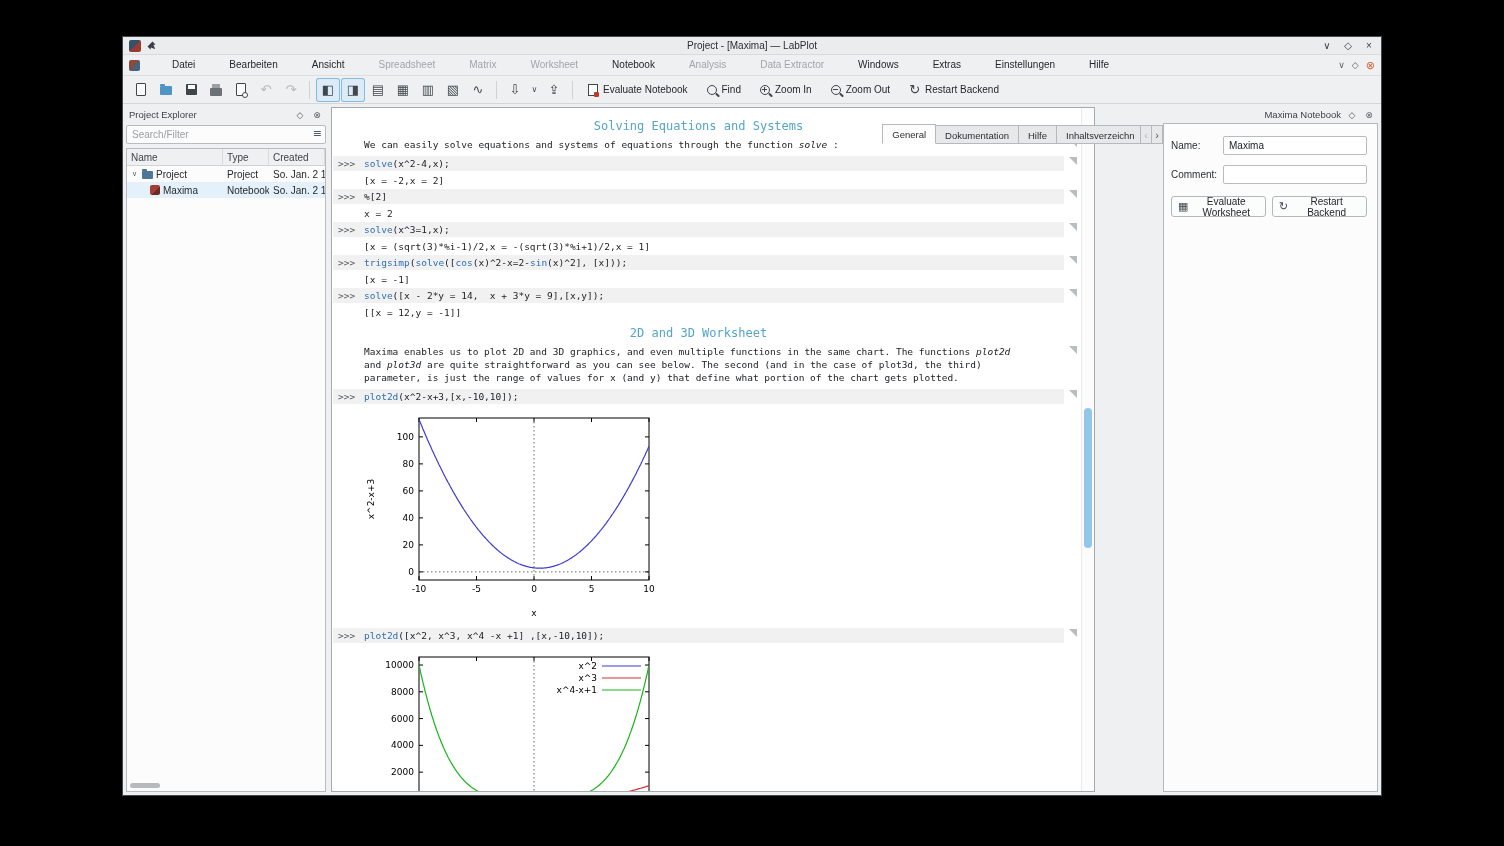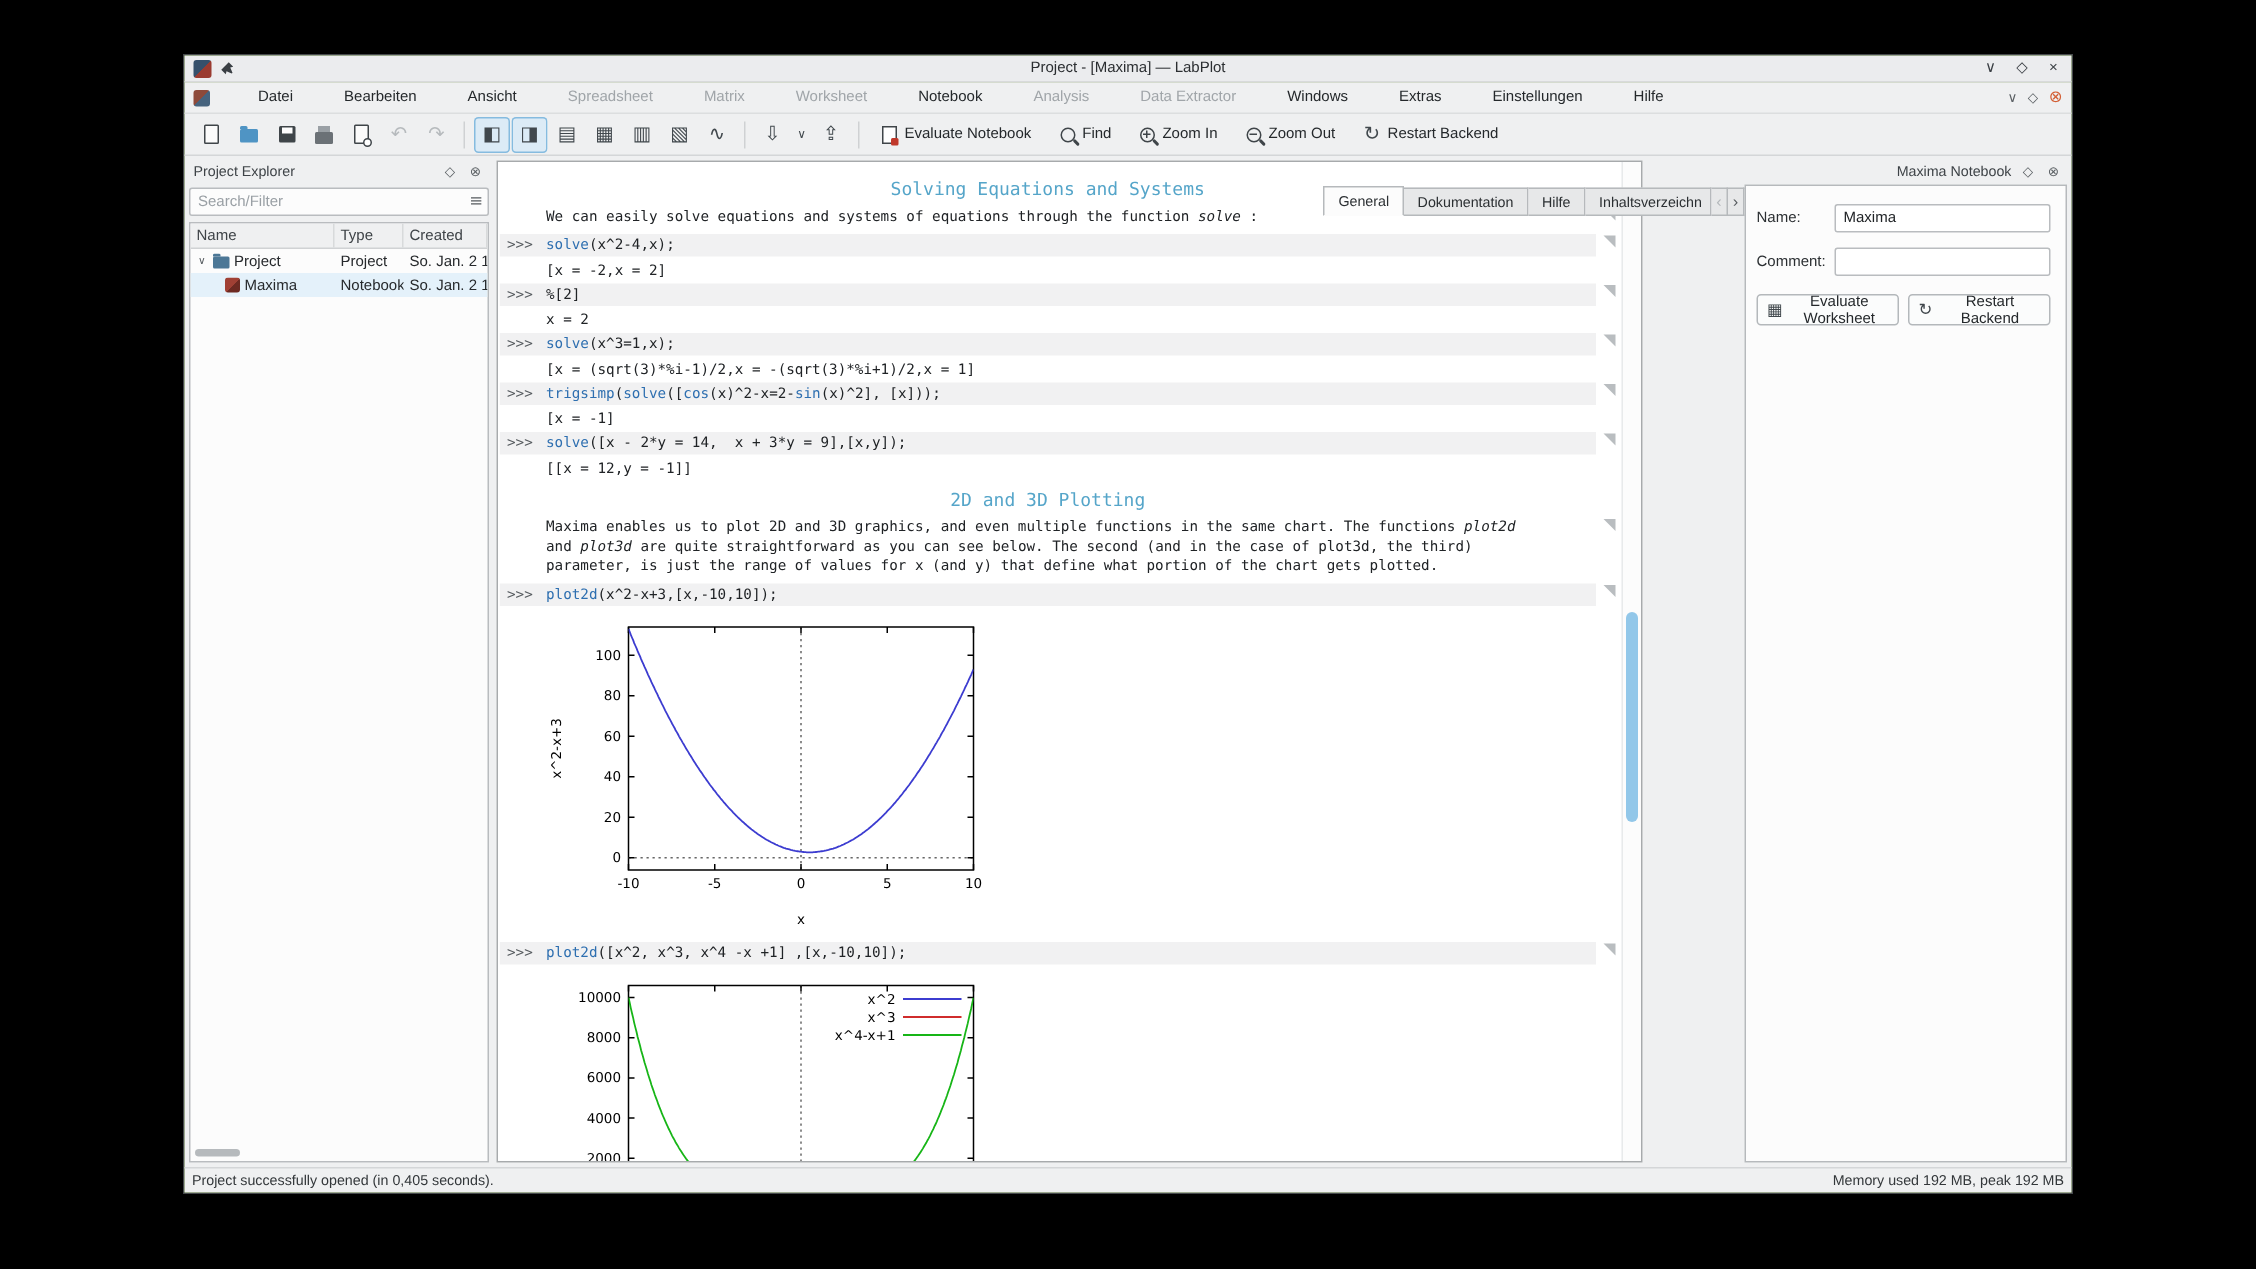--- a/index.html
+++ b/index.html
@@ -330,21 +330,21 @@
             <span class="code"><span class="kw">trigsimp</span><span>(</span><span class="kw">solve</span><span>([</span><span class="kw">cos</span><span>(x)^2-x=2-</span><span class="kw">sin</span><span>(x)^2], [x]));</span></span>
             <span class="fold"></span>
           </div>
           <div class="nb-out">[x = -1]</div>
           <div class="nb-in">
             <span class="prompt">&gt;&gt;&gt;</span>
             <span class="code"><span class="kw">solve</span><span>([x - 2*y = 14,  x + 3*y = 9],[x,y]);</span></span>
             <span class="fold"></span>
           </div>
           <div class="nb-out">[[x = 12,y = -1]]</div>
-          <div class="nb-title">2D and 3D Plotting</div>
+          <div class="nb-title">2D and 3D Worksheet</div>
           <div class="nb-text"><span>Maxima enables us to plot 2D and 3D graphics, and even multiple functions in the same chart. The functions </span><span class="em">plot2d</span><span> and </span><span class="em">plot3d</span><span> are quite straightforward as you can see below. The second (and in the case of plot3d, the third) parameter, is just the range of values for x (and y) that define what portion of the chart gets plotted.</span><span class="fold"></span></div>
           <div class="nb-in">
             <span class="prompt">&gt;&gt;&gt;</span>
             <span class="code"><span class="kw">plot2d</span><span>(x^2-x+3,[x,-10,10]);</span></span>
             <span class="fold"></span>
           </div>
           <div class="nb-plot"><svg xmlns="http://www.w3.org/2000/svg" width="300" height="214" font-family="DejaVu Sans, sans-serif" font-size="9" fill="#000">
               <defs>
                 <clipPath id="cp0">
                   <rect x="56" y="10" width="230" height="162"></rect>
@@ -486,19 +486,14 @@
             <button>
               <span class="g">↻</span>
               <span>Restart Backend</span>
             </button>
           </div>
         </div>
       </div>
     </aside>
   </div>
 
-  <div class="statusbar">
-    <span>Project successfully opened (in 0,405 seconds).</span>
-    <span class="spacer"></span>
-    <span>Memory used 192 MB, peak 192 MB</span>
-  </div>
 
 </div>
 
 </body></html>

